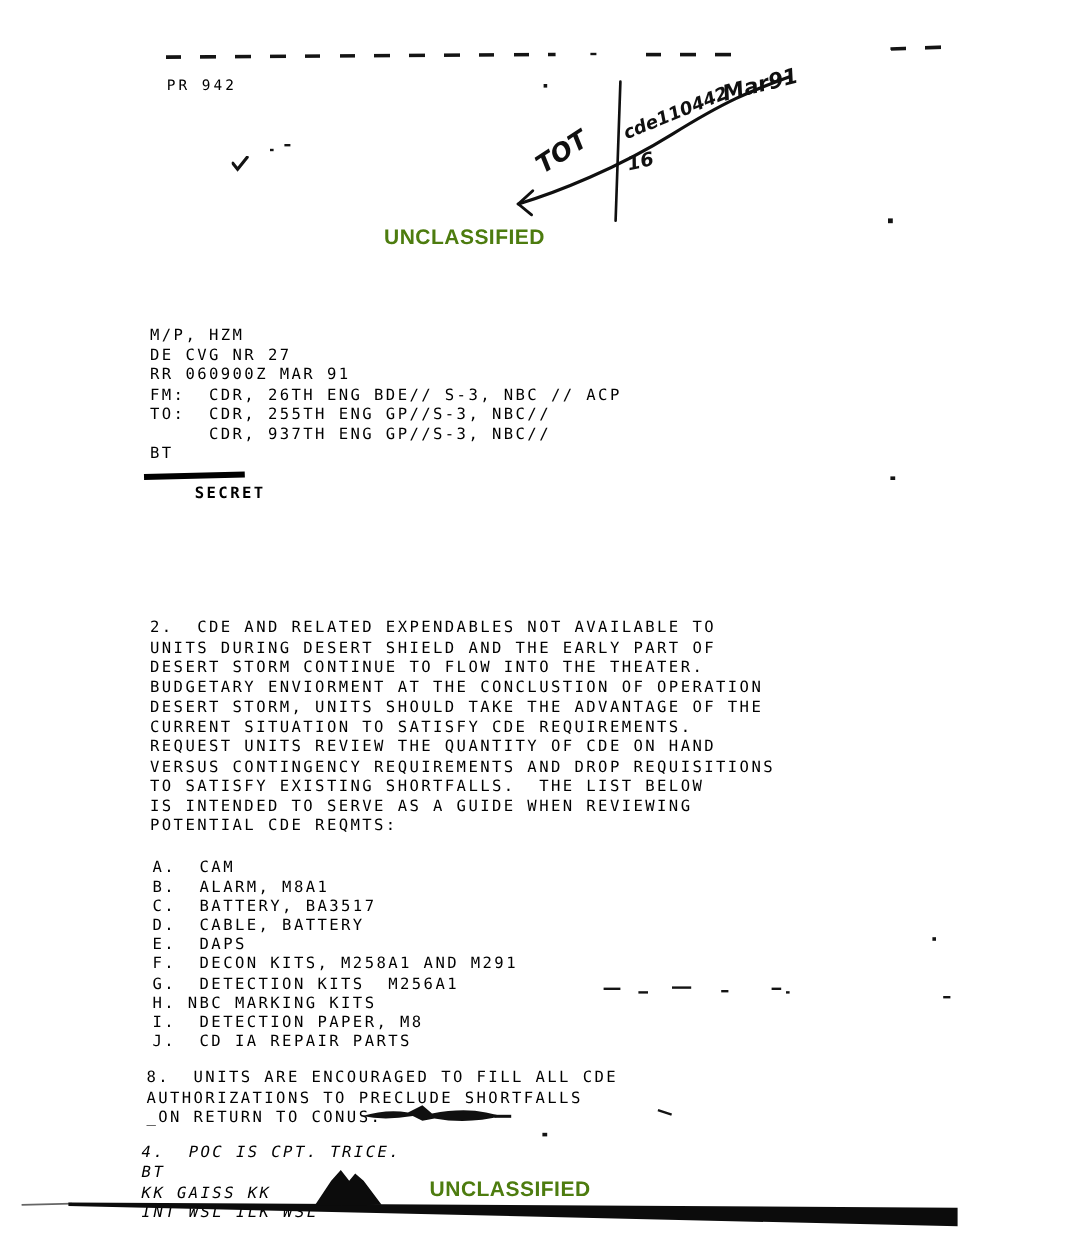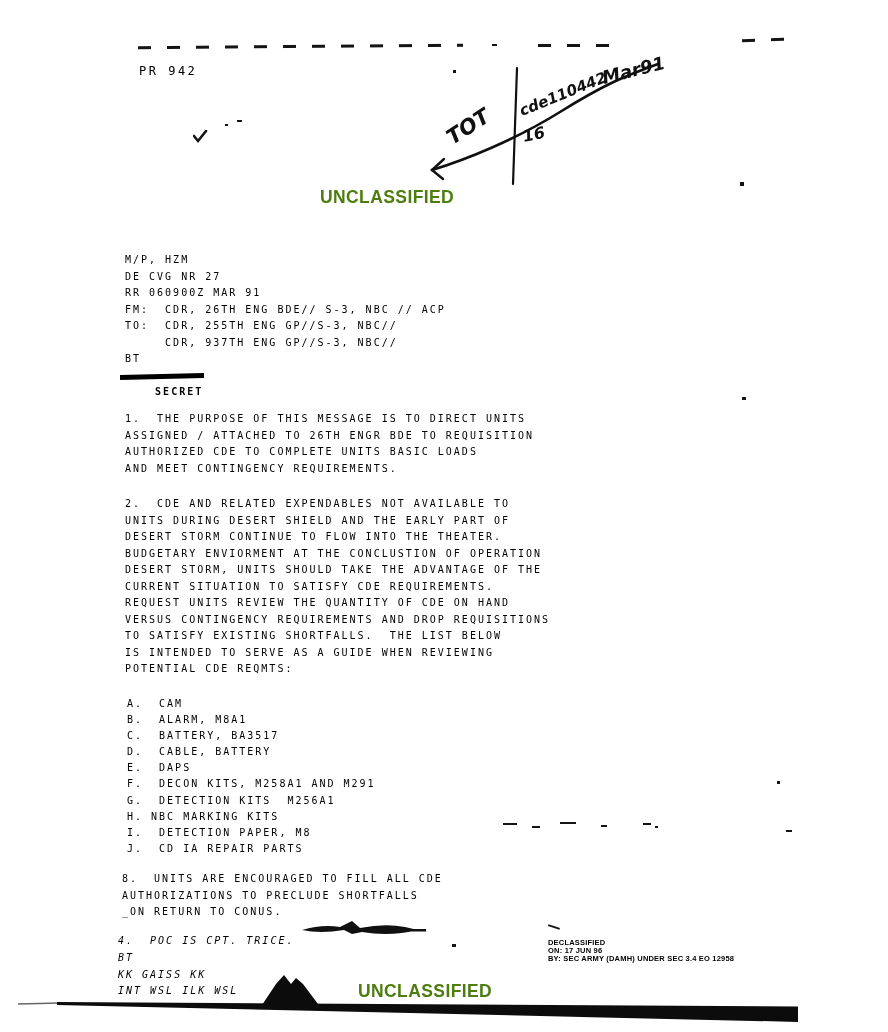--- a/index.html
+++ b/index.html
@@ -1,20 +1,20 @@
 <!DOCTYPE html>
 <html><head>
 <meta charset="utf-8">
 <style>
   html,body{margin:0;padding:0;background:#ffffff;}
   .page{position:relative;width:798px;height:1032px;background:#ffffff;overflow:hidden;
         font-family:"DejaVu Sans Mono",monospace;}
   
-  .msg{position:absolute;white-space:pre;color:#1b1b1b;font-size:10px;line-height:16.5px;
-       letter-spacing:2px;filter:blur(.32px) contrast(1.45);font-family:"DejaVu Sans Mono",monospace;}
+  .msg{position:absolute;white-space:pre;color:#1b1b1b;font-size:13px;line-height:16.5px;
+       letter-spacing:2px;filter:blur(.32px) contrast(1.45);font-family:"DejaVu Sans Mono",monospace;margin-top:20px;}
   .route-code{position:absolute;left:139px;top:64px;font-size:12px;letter-spacing:2.5px;
        color:#222;filter:blur(.3px) contrast(1.4);}
   .uncl{position:absolute;font-family:"Liberation Sans",sans-serif;font-weight:bold;
        font-size:17.5px;letter-spacing:.4px;color:#4d7c0f;}
   .uncl.top{left:320px;top:187px;}
   .uncl.bottom{left:358px;top:981px;}
   .secret-wrap{position:absolute;left:123px;top:367px;text-align:center;}
   .secret-wrap span{font-weight:bold;}
   .strikebar{position:absolute;left:-3px;top:7px;width:84px;height:5px;background:#101010;
        transform:rotate(-1.5deg);display:block;}
@@ -67,24 +67,20 @@
 TO:  CDR, 255TH ENG GP//S-3, NBC//
      CDR, 937TH ENG GP//S-3, NBC//
 BT</div>
 
   <div class="secret-wrap msg" style="filter:blur(.32px) contrast(1.5);">
     <span>SECRET</span>
     <span class="strikebar"></span>
   </div>
 
 
-  <div class="msg" style="left:125px;top:411px;">1.  THE PURPOSE OF THIS MESSAGE IS TO DIRECT UNITS
-ASSIGNED / ATTACHED TO 26TH ENGR BDE TO REQUISITION
-AUTHORIZED CDE TO COMPLETE UNITS BASIC LOADS
-AND MEET CONTINGENCY REQUIREMENTS.</div>
 
   <div class="msg" style="left:125px;top:496px;">2.  CDE AND RELATED EXPENDABLES NOT AVAILABLE TO
 UNITS DURING DESERT SHIELD AND THE EARLY PART OF
 DESERT STORM CONTINUE TO FLOW INTO THE THEATER.
 BUDGETARY ENVIORMENT AT THE CONCLUSTION OF OPERATION
 DESERT STORM, UNITS SHOULD TAKE THE ADVANTAGE OF THE
 CURRENT SITUATION TO SATISFY CDE REQUIREMENTS.
 REQUEST UNITS REVIEW THE QUANTITY OF CDE ON HAND
 VERSUS CONTINGENCY REQUIREMENTS AND DROP REQUISITIONS
 TO SATISFY EXISTING SHORTFALLS.  THE LIST BELOW
@@ -109,23 +105,20 @@
   <div class="msg" style="left:118px;top:933px;line-height:16.8px;font-style:italic;">4.  POC IS CPT. TRICE.
 BT
 KK GAISS KK
 INT WSL ILK WSL</div>
 
   <svg class="smear" width="130" height="24">
     <path d="M2,12 Q22,6 40,9 L52,3 60,10 Q85,5 105,9 L118,12 Q90,19 62,14 L52,16 44,12 Q20,16 2,12 Z" fill="#101010"></path>
     <rect x="112" y="11" width="14" height="2.5" fill="#101010"></rect>
   </svg>
 
-  <div class="stamp">DECLASSIFIED
-ON: 17 JUN 96
-BY: SEC ARMY (DAMH) UNDER SEC 3.4 EO 12958</div>
 
   <div class="uncl bottom">UNCLASSIFIED</div>
 
   <svg class="bottom-art" width="888" height="74">
     <line x1="18" y1="46" x2="60" y2="45" stroke="#666" stroke-width="1.5"></line>
     <polygon points="57,44 888,49 888,66 57,47" fill="#0c0c0c"></polygon>
     <polygon points="262,47 276,26 284,17 291,26 296,20 303,26 318,46" fill="#0c0c0c"></polygon>
   </svg>
 
   <div class="speck" style="left:453px;top:70px;width:3px;height:3px;"></div>

